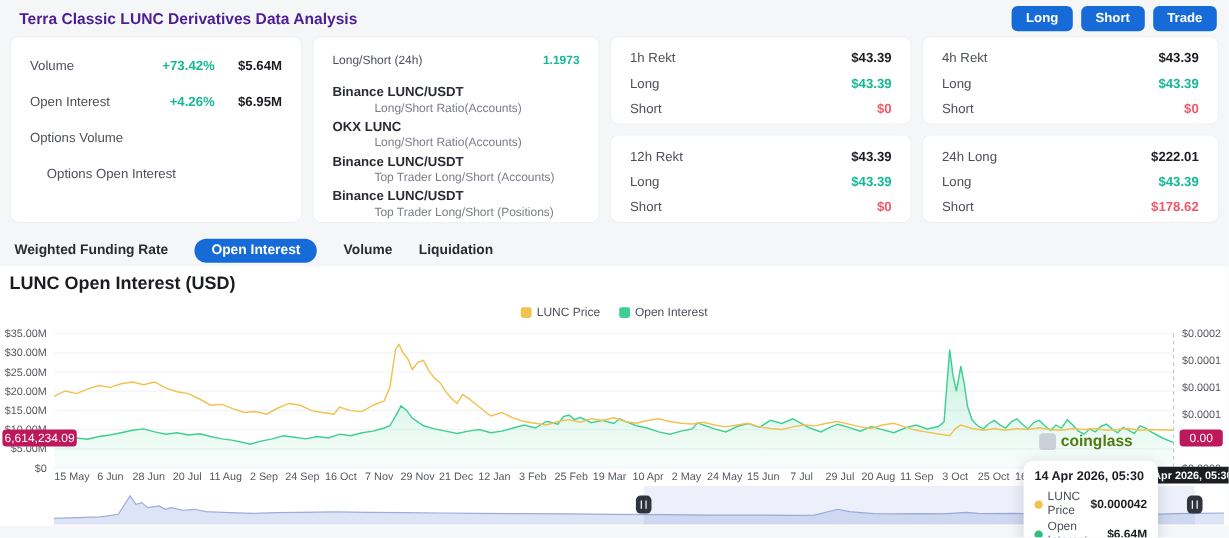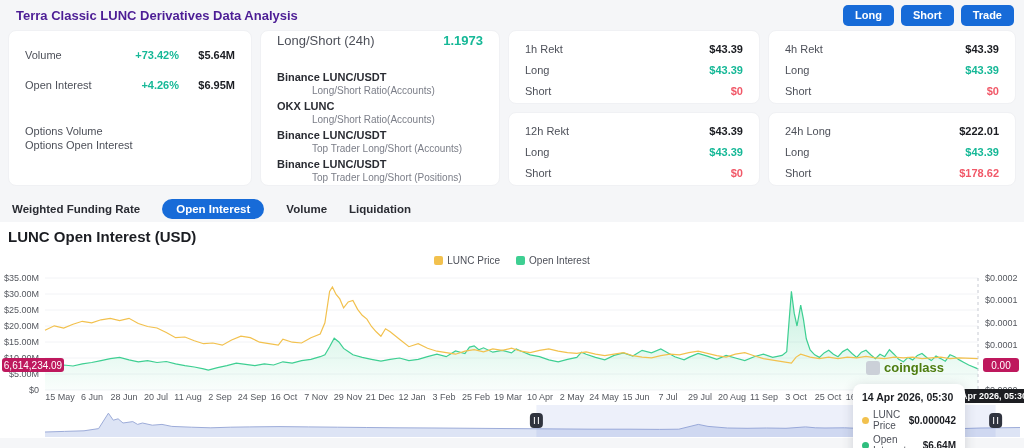--- a/index.html
+++ b/index.html
@@ -11,21 +11,21 @@
   .hdr-btns{right:10px;top:5px;display:flex;gap:7px;}
   .hdr-btn{background:#176bd8;color:#fff;font-size:11px;font-weight:700;border:none;
            border-radius:5px;padding:4px 12px;height:21px;line-height:13px;cursor:pointer;}
   
   .card{position:absolute;background:#fff;border-radius:8px;border:1px solid #f0f1f4;box-sizing:border-box;}
   .stat-row{position:absolute;left:16px;right:16px;display:flex;font-size:11px;color:#4d5059;}
   .stat-row .chg{margin-left:auto;font-weight:700;}
   .stat-row .val{width:56px;text-align:right;font-weight:700;color:#1b1d22;}
   .green{color:#16b897;}
   .red{color:#f15868;}
-  .ratio-head{position:absolute;left:16px;right:16px;top:2px;display:flex;font-size:13px;color:#4d5059;}
+  .ratio-head{position:absolute;left:16px;right:16px;top:14px;display:flex;font-size:10px;color:#4d5059;}
   .ratio-head .v{margin-left:auto;font-weight:700;}
   .ratio-item{position:absolute;left:16px;right:16px;}
   .ratio-item .t{font-size:11px;font-weight:700;color:#2a2c33;}
   .ratio-item .s{font-size:10px;color:#7b7e88;margin-top:2px;padding-left:35px;}
   .rekt-row{position:absolute;left:16px;right:16px;display:flex;font-size:11px;color:#4d5059;}
   .rekt-row .v{margin-left:auto;font-weight:700;}
   .dark{color:#1b1d22;}
   
   .tabs{left:12px;top:197px;display:flex;align-items:center;gap:22px;height:24px;}
   .tab{font-size:11.5px;font-weight:700;color:#2a2c33;cursor:pointer;padding:4px 0;}
@@ -68,26 +68,26 @@
       <div class="stat-row" style="top: 18px;">
         <span>Volume</span>
         <span class="chg green">+73.42%</span>
         <span class="val">$5.64M</span>
       </div>
       <div class="stat-row" style="top: 48px;">
         <span>Open Interest</span>
         <span class="chg green">+4.26%</span>
         <span class="val">$6.95M</span>
       </div>
-      <div class="stat-row" style="top: 78px; margin-top: 16px;">
+      <div class="stat-row" style="top: 78px;">
         <span>Options Volume</span>
         <span class="chg green"></span>
         <span class="val"></span>
       </div>
-      <div class="stat-row" style="top: 108px;">
+      <div class="stat-row" style="top: 108px; margin-left: 14px;">
         <span>Options Open Interest</span>
         <span class="chg green"></span>
         <span class="val"></span>
       </div>
     </div>
 
   <div class="card" id="ratio-card" style="left:260px;top:30px;width:240px;height:156px;">
     <div class="ratio-head">
       <span>Long/Short (24h)</span>
       <span class="v green">1.1973</span>

